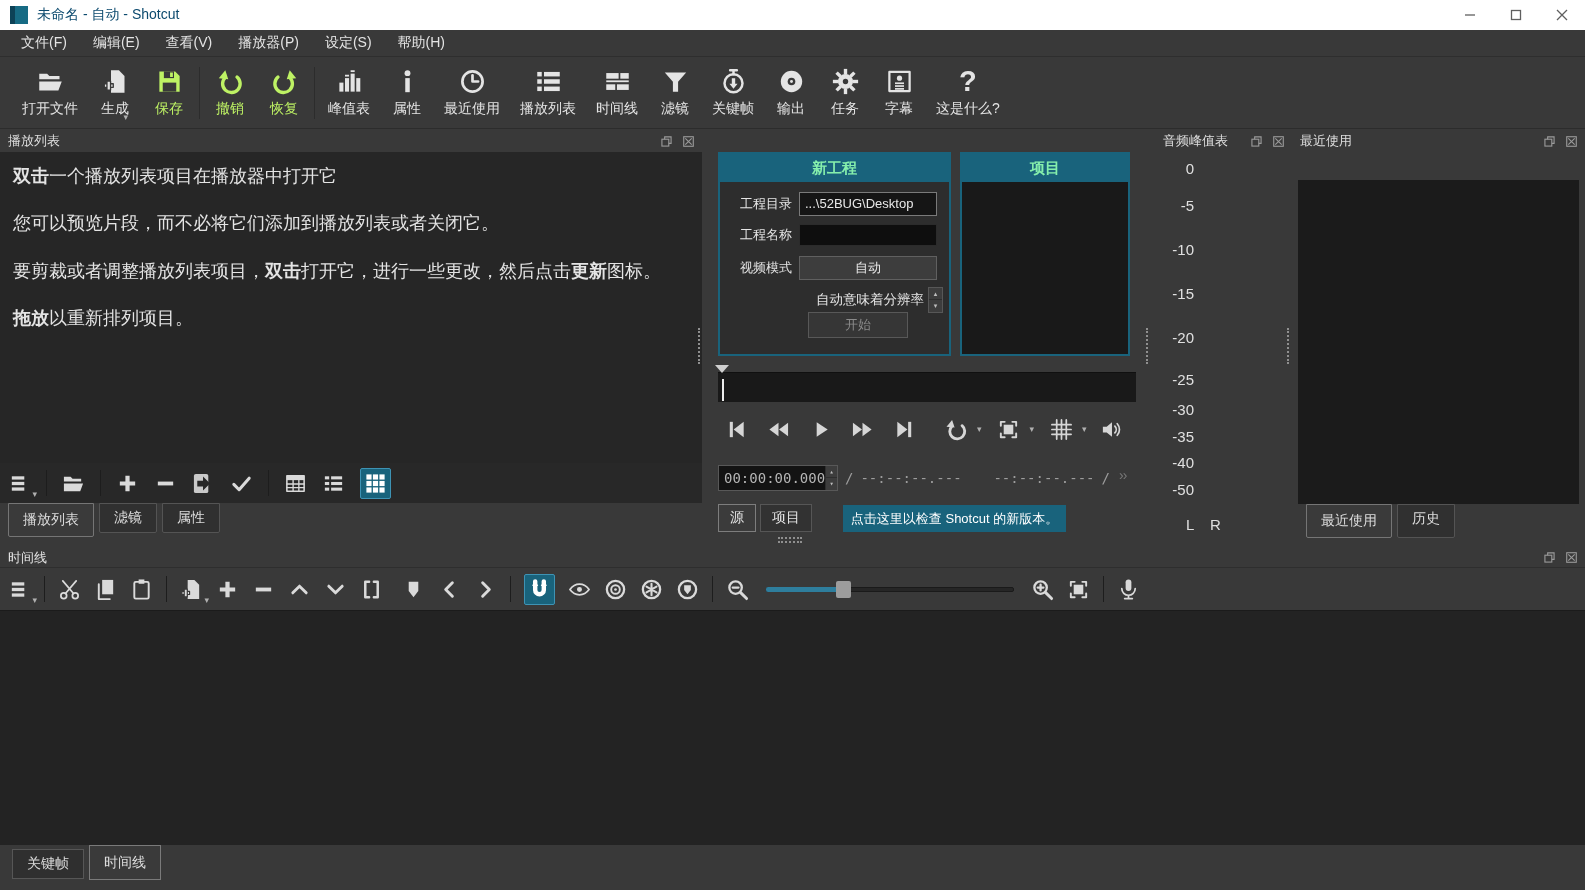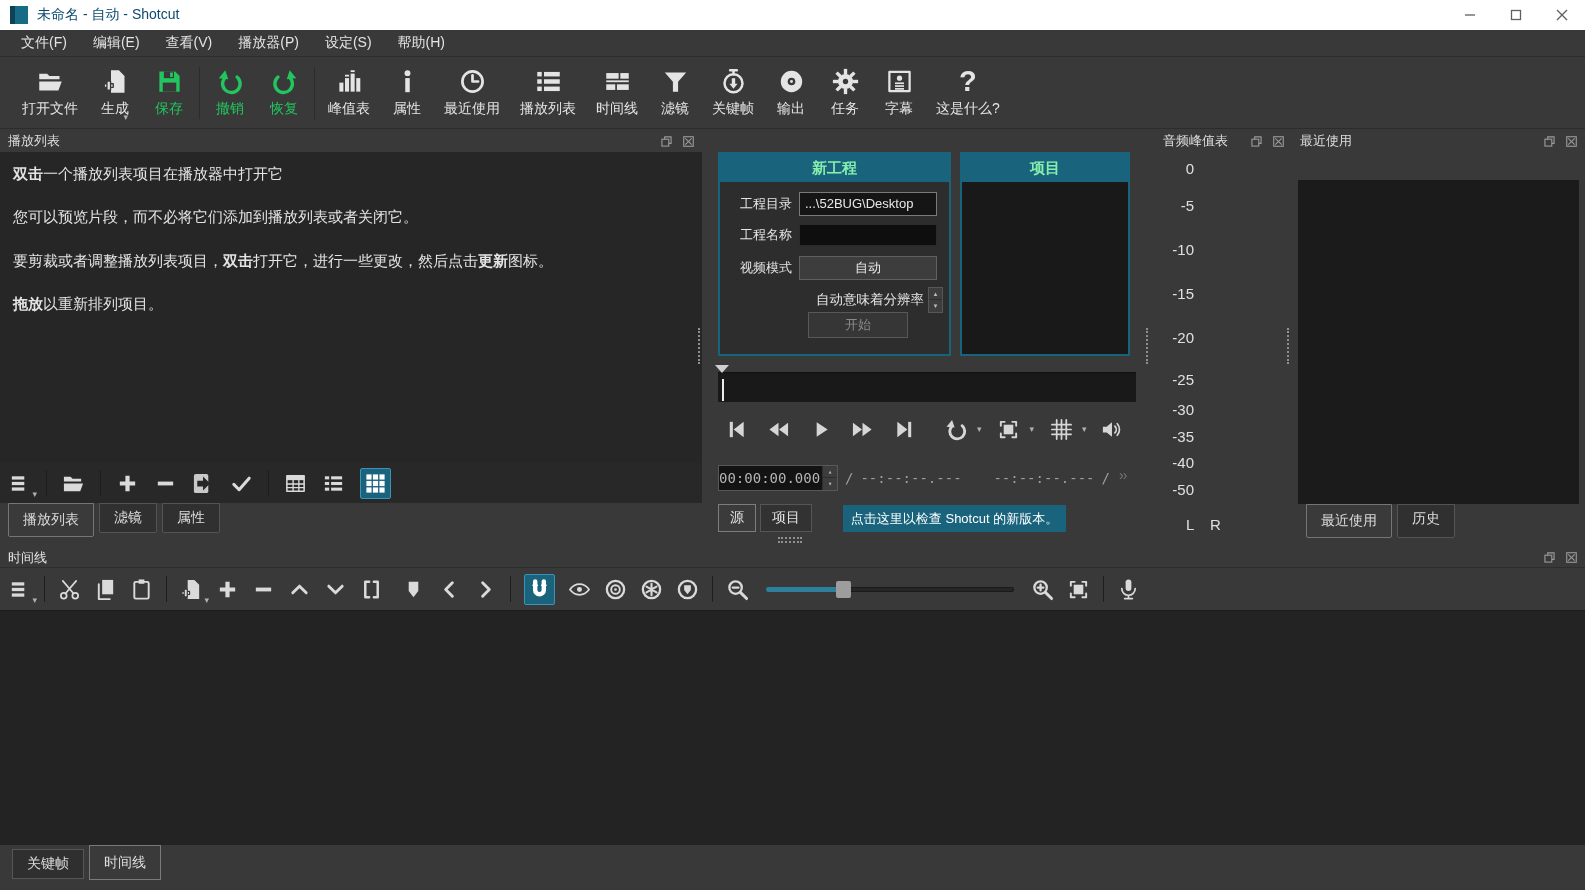--- a/index.html
+++ b/index.html
@@ -16,38 +16,38 @@
 
   
   .menubar { height:27px; background:#393939; border-bottom:1px solid #2e2e2e; display:flex; align-items:center; padding-left:8px; font-size:14px; }
   .menu-item { padding:3px 13px; }
 
   
   .toolbar { height:72px; background:#393939; border-bottom:1px solid #2c2c2c; display:flex; align-items:center; padding-left:12px; position:relative; }
   .tbtn { display:flex; flex-direction:column; align-items:center; justify-content:center; gap:5px; padding:4px 10px; min-width:54px; font-size:14px; position:relative; color:#e4e4e4; }
   .tbtn .ig { height:28px; display:flex; align-items:center; }
   .tbtn svg { width:27px; height:27px; }
-  .tbtn.disabled { color:#22c55e;text-align:center; }
+  .tbtn.disabled { color:#bef264;text-align:center; }
   .tsep { width:1px; height:52px; background:#2c2c2c; margin:0 3px; }
   .caret { font-size:9px; color:#b0b0b0; line-height:5px; }
   .tbtn .corner-caret { position:absolute; right:14px; bottom:2px; }
   .qmark { font-size:29px; font-weight:bold; line-height:28px; }
   .workspace { position:absolute; right:196px; top:7px; display:grid; grid-template-columns:auto auto auto; gap:8px 16px; font-size:14px; justify-items:center; align-items:center; }
   .ws { padding:4px 11px; }
   .ws.active { background:#19637c; }
 
   
   .dock { position:absolute; top:130px; left:0; width:1585px; height:418px; }
   .panel-header { height:22px; display:flex; align-items:center; font-size:13px; color:#dedede; padding-left:8px; }
   .hicons { margin-left:auto; display:flex; gap:11px; margin-right:8px; color:#9b9b9b; align-items:center; }
   .hicons svg { width:11px; height:11px; }
 
   
   .playlist { position:absolute; left:0; top:0; width:702px; height:415px; }
-  .pl-content { position:absolute; top:22px; left:0; width:702px; height:311px; background:#262626; padding:12px 13px; font-size:15px; line-height:1.35; }
+  .pl-content { position:absolute; top:22px; left:0; width:702px; height:311px; background:#262626; padding:12px 13px; font-size:18px; line-height:1.35; }
   .pl-content p { margin-bottom:23px; }
   .pl-toolbar { position:absolute; top:333px; left:0; width:702px; height:40px; background:#282828; display:flex; align-items:center; gap:15px; padding-left:8px; color:#dadada; }
   .pl-toolbar svg { width:23px; height:23px; }
   .psep { width:1px; height:26px; background:#1d1d1d; }
   .selbox { background:#19637c; border:1px solid #3e93b4; border-radius:2px; padding:3px; }
   .tabs-row { position:absolute; top:373px; left:8px; display:flex; align-items:flex-start; gap:5px; }
   .btab { padding:5px 14px; font-size:14px; background:#303030; border:1px solid #545454; color:#dcdcdc; border-radius:0 0 2px 2px; }
   .btab.sel { background:#3a3a3a; border-color:#757575; padding-top:7px; padding-bottom:7px; }
 
   
@@ -66,21 +66,21 @@
   .spin span:first-child { border-bottom:1px solid #2e2e2e; }
   .startbtn { position:absolute; left:88px; top:158px; width:100px; height:26px; background:#363636; border:1px solid #585858; color:#8b8b8b; font-size:13px; text-align:center; line-height:24px; }
   .seekbar { position:absolute; left:16px; top:242px; width:418px; height:30px; background:#191919; border-top:1px solid #101010; }
   .seek-tri { position:absolute; left:-3px; top:-8px; width:0; height:0; border:7px solid transparent; border-top:8px solid #cfcfcf; }
   .seek-cursor { position:absolute; left:4px; top:6px; width:2px; height:22px; background:#ececec; }
   .transport { position:absolute; left:13px; top:280px; width:430px; height:38px; display:flex; align-items:center; color:#d6d6d6; }
   .pbtn { width:42px; display:flex; align-items:center; justify-content:center; }
   .pbtn svg { width:23px; height:23px; }
   .tcrow { position:absolute; left:16px; top:334px; width:418px; height:28px; display:flex; align-items:center; font-family:"DejaVu Sans Mono",monospace; font-size:14px; color:#9d9d9d; }
   .tcbox { width:120px; height:26px; background:#131313; border:1px solid #585858; display:flex; align-items:center; }
-  .tcbox .tctext { flex:1; color:#b5b5b5; }
+  .tcbox .tctext { flex:1; padding-left:5px; color:#b5b5b5; }
   .overflow-btn { position:absolute; left:417px; top:337px; color:#787878; font-size:14px; letter-spacing:-1px; }
   .srctabs { position:absolute; left:16px; top:374px; display:flex; gap:4px; font-size:14px; }
   .stab { padding:4px 11px; background:#323232; border:1px solid #565656; }
   .stab.sel { background:#3b3b3b; border-color:#7d7d7d; }
   .notify { position:absolute; left:141px; top:375px; width:223px; height:27px; background:#19637c; color:#fff; font-size:13px; text-align:center; line-height:27px; white-space:nowrap; }
   .hgrip { position:absolute; left:76px; top:407px; width:24px; }
   .hgrip div { border-top:2px dotted #8f8f8f; margin-bottom:2px; }
 
   
   .meter { position:absolute; left:1150px; top:0; width:142px; height:418px; }

